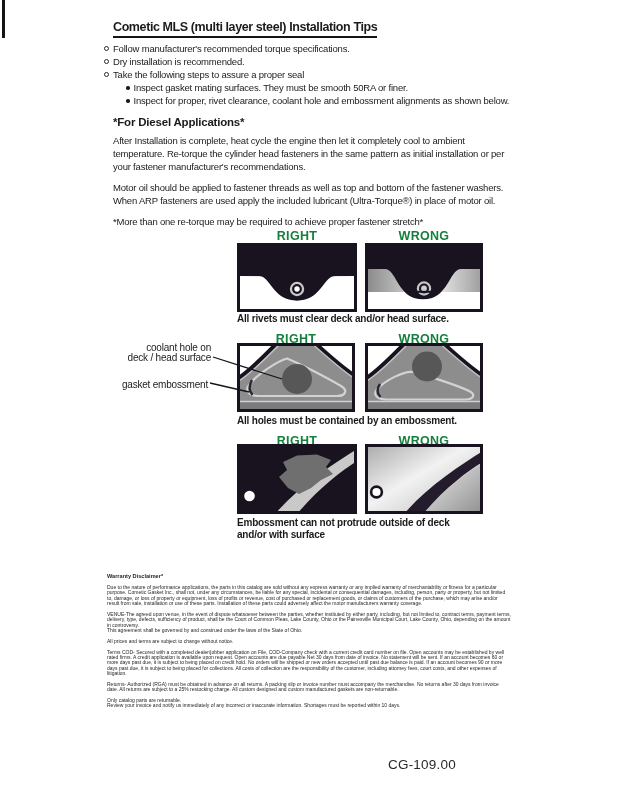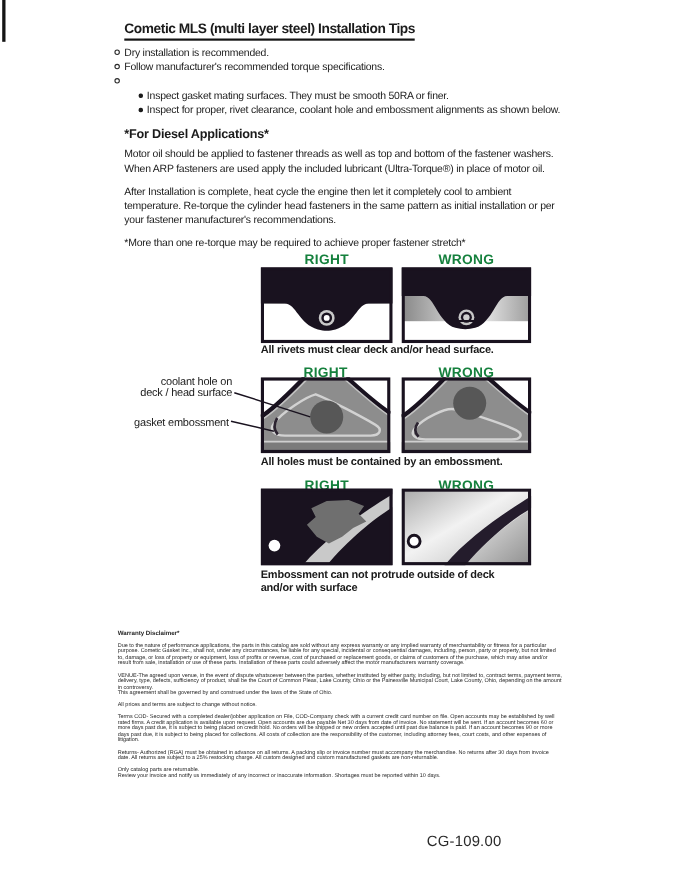--- a/index.html
+++ b/index.html
@@ -47,31 +47,31 @@
 <body>
 
 <div class="page">
   <div class="scan-mark"></div>
 
   <div class="title-block">
     <h1 class="title">Cometic MLS (multi layer steel) Installation Tips</h1>
   </div>
 
   <div class="tips">
+    <div class="tip"><span class="o-marker"></span><span>Follow manufacturer's recommended torque specifications.</span></div>
     <div class="tip"><span class="o-marker"></span><span>Dry installation is recommended.</span></div>
-    <div class="tip"><span class="o-marker"></span><span>Follow manufacturer's recommended torque specifications.</span></div>
-    <div class="tip"><span class="o-marker"></span></div>
+    <div class="tip"><span class="o-marker"></span><span>Take the following steps to assure a proper seal</span></div>
     <div class="tip sub"><span class="dot-marker"></span><span>Inspect gasket mating surfaces.  They must be smooth 50RA or finer.</span></div>
     <div class="tip sub"><span class="dot-marker"></span><span>Inspect for proper, rivet clearance, coolant hole and embossment alignments as shown below.</span></div>
   </div>
 
   <div class="diesel">
     <h2>*For Diesel Applications*</h2>
+    <p>After Installation is complete, heat cycle the engine then let it completely cool to ambient temperature. Re-torque the cylinder head fasteners in the same pattern as initial installation or per your fastener manufacturer's recommendations.</p>
     <p>Motor oil should be applied to fastener threads as well as top and bottom of the fastener washers. When ARP fasteners are used apply the included lubricant (Ultra-Torque®) in place of motor oil.</p>
-    <p>After Installation is complete, heat cycle the engine then let it completely cool to ambient temperature. Re-torque the cylinder head fasteners in the same pattern as initial installation or per your fastener manufacturer's recommendations.</p>
     <p class="note">*More than one re-torque may be required to achieve proper fastener stretch*</p>
   </div>
 
   <div class="diagram-area">
 
     <div class="dlabel" style="left:237px;top:229px;width:120px;">RIGHT</div>
     <div class="dlabel" style="left:365px;top:229px;width:118px;">WRONG</div>
 
     <svg class="dbox" style="left:237px;top:243px;" width="120" height="69" viewBox="0 0 120 69">
       <rect width="120" height="69" fill="#ffffff"></rect>

